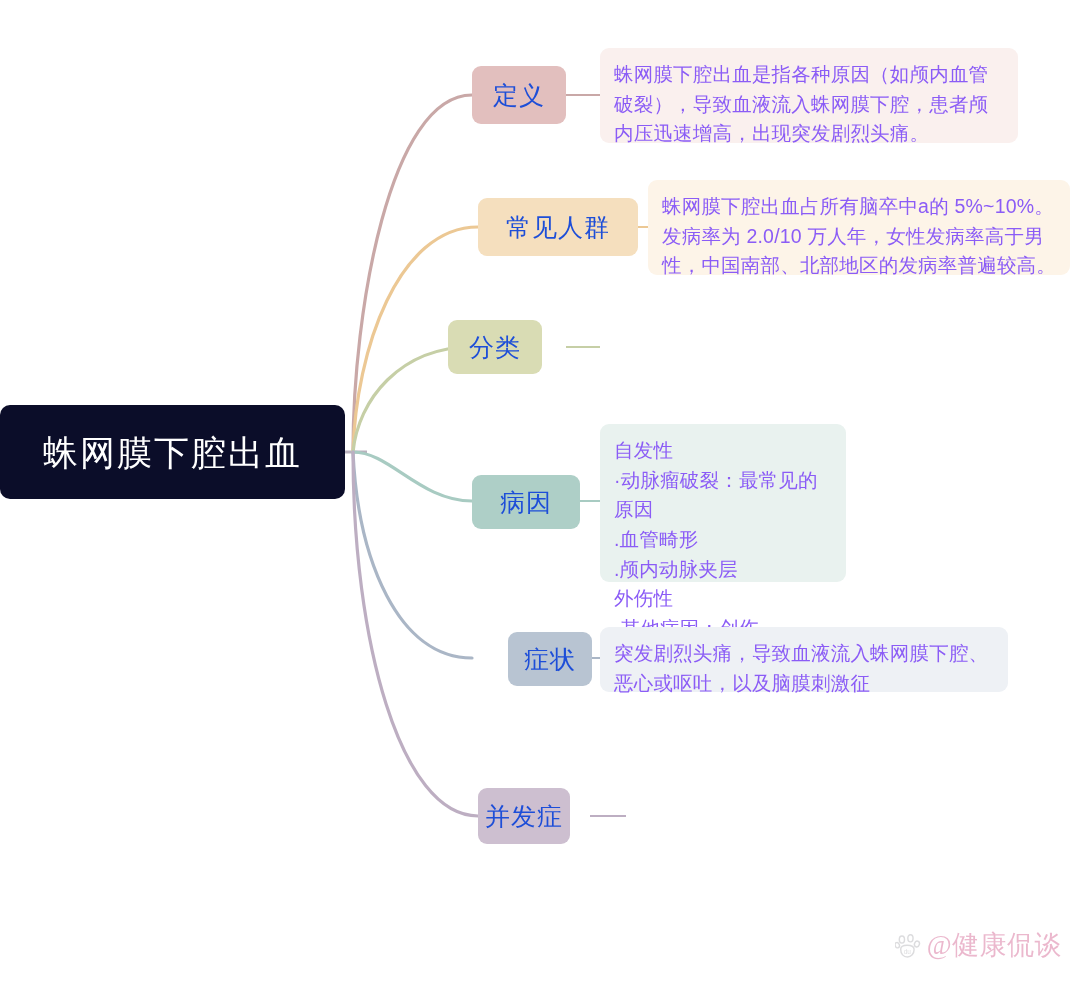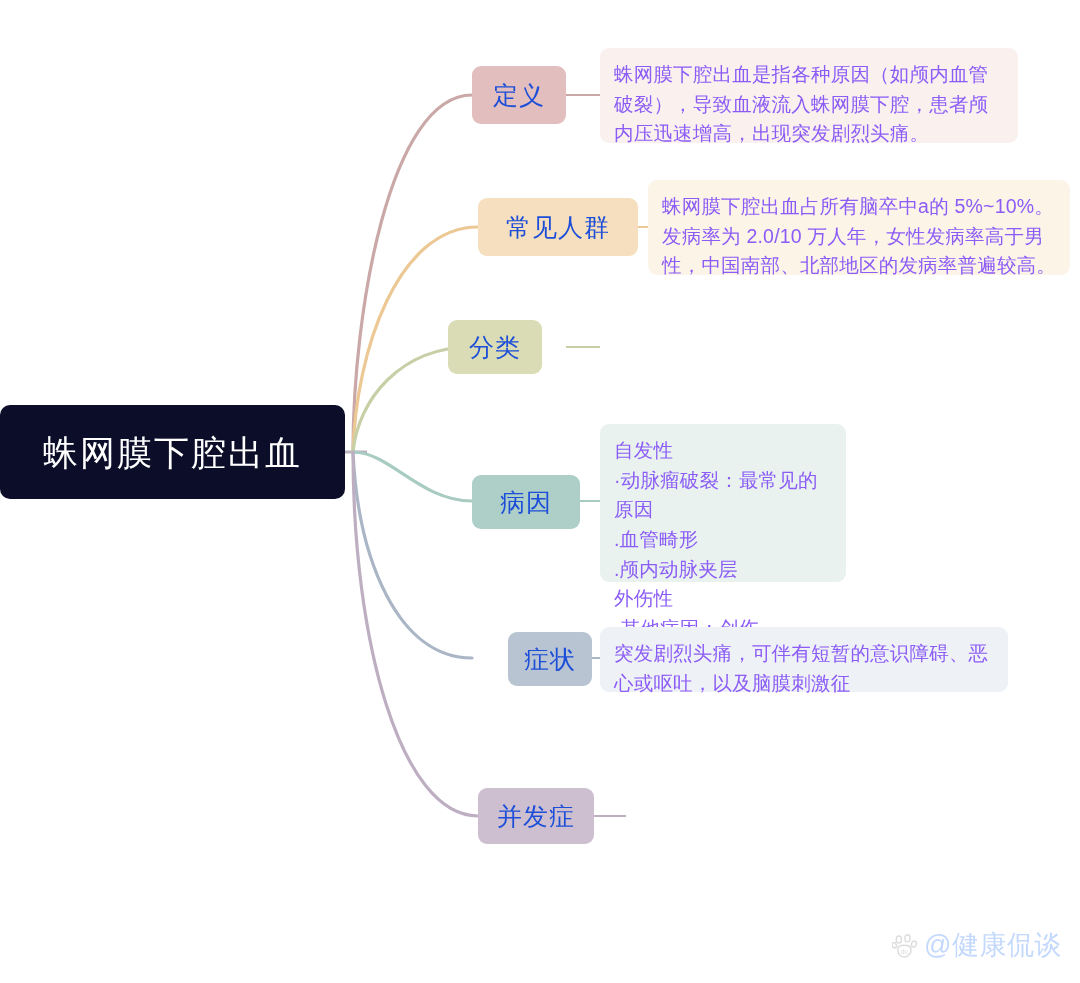--- a/index.html
+++ b/index.html
@@ -92,23 +92,24 @@
     gap: 6px;
     opacity: 0.30;
     user-select: none;
   }
   .watermark .paw {
     width: 26px;
     height: 26px;
   }
   .watermark .wm-text {
     font-size: 27px;
-    color: #3b82f6;
+    color: #be185d;
     letter-spacing: 0.5px;
     line-height: 1;
+    font-family: Liberation Serif, serif;
   }
 </style>
 </head>
 <body>
 
 <div id="canvas">
 
   <svg id="links" viewBox="0 0 1080 983" xmlns="http://www.w3.org/2000/svg">
 
     <path d="M345,452 L367,452" fill="none" stroke="#b9b1bd" stroke-width="3"></path>
@@ -163,24 +164,24 @@
 .血管畸形
 .颅内动脉夹层
 外伤性
 ·其他病因：创伤</div>
   </div>
 
   <div class="topic" style="left:472px; top:632px; width:84px; height:54px; background:#b8c4d2;margin-left:36px;">
     <span class="label">症状</span>
   </div>
   <div class="detail" style="left:600px; top:627px; width:408px; height:65px; background:#eef1f5;">
-    <div class="body">突发剧烈头痛，可伴有短暂的意识障碍、恶心或呕吐，以及脑膜刺激征</div>
+    <div class="body">突发剧烈头痛，导致血液流入蛛网膜下腔、恶心或呕吐，以及脑膜刺激征</div>
   </div>
 
-  <div class="topic" style="left:478px; top:788px; width:116px; height:56px; background:#cdbfd0;">
+  <div class="topic" style="left:478px; top:788px; width:92px; height:56px; background:#cdbfd0;">
     <span class="label">并发症</span>
   </div>
 
   <div class="watermark">
     <svg class="paw" viewBox="0 0 32 32" xmlns="http://www.w3.org/2000/svg">
       <ellipse cx="8.5" cy="8" rx="3.2" ry="4.4" fill="none" stroke="#8d8d93" stroke-width="1.8"></ellipse>
       <ellipse cx="19" cy="6.5" rx="3.2" ry="4.4" fill="none" stroke="#8d8d93" stroke-width="1.8"></ellipse>
       <ellipse cx="27" cy="13.5" rx="3" ry="3.6" fill="none" stroke="#8d8d93" stroke-width="1.8" transform="rotate(20 27 13.5)"></ellipse>
       <ellipse cx="2.8" cy="15" rx="2.6" ry="3.4" fill="none" stroke="#8d8d93" stroke-width="1.8" transform="rotate(-20 2.8 15)"></ellipse>
       <path d="M7,20 C7,16.2 11,15 15,15 C19,15 23.5,16.4 23.5,20.3 C23.5,25.6 20,29.5 15.2,29.5 C10.4,29.5 7,25.8 7,20 Z" fill="none" stroke="#8d8d93" stroke-width="1.8"></path>

